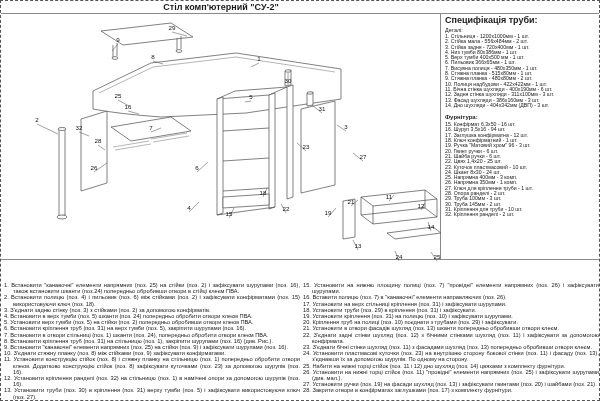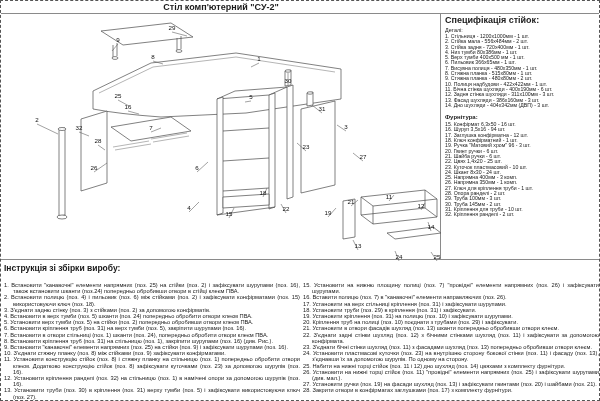--- a/index.html
+++ b/index.html
@@ -167,21 +167,21 @@
         <line x1="357" y1="249" x2="352" y2="239" class="leader"></line>
         <text x="357" y="247" class="callout">13</text>
         <line x1="398" y1="260" x2="394" y2="250" class="leader"></line>
         <text x="398" y="258" class="callout">24</text>
         <line x1="436" y1="260" x2="430" y2="251" class="leader"></line>
         <text x="436" y="258" class="callout">25</text>
       </g>
   </svg>
 
   <div id="spec">
-    <div id="spec-header">Специфікація стійок:</div>
+    <div id="spec-header">Специфікація труби:</div>
     <div class="spec-sub">Деталі:</div>
     <div class="spec-list">
         <div class="item">1. Стільниця - 1200х1000мм - 1 шт.</div>
         <div class="item">2. Стійка мала - 556х484мм - 2 шт.</div>
         <div class="item">3. Стійка задня - 720х400мм - 1 шт.</div>
         <div class="item">4. Низ тумби 80х386мм - 1 шт.</div>
         <div class="item">5. Верх тумби 400х500 мм - 1 шт.</div>
         <div class="item">6. Пильовик 366х65мм - 1 шт.</div>
         <div class="item">7. Висувна полиця - 480х350мм - 1 шт.</div>
         <div class="item">8. Стяжна планка - 515х80мм - 1 шт.</div>
@@ -208,21 +208,20 @@
         <div class="item">26. Напрямна 350мм - 1 комп.</div>
         <div class="item">27. Ключ для кріплення труби - 1 шт.</div>
         <div class="item">28. Опора ранделі - 2 шт.</div>
         <div class="item">29. Труба 100мм - 3 шт.</div>
         <div class="item">30. Труба 145мм - 2 шт.</div>
         <div class="item">31. Кріплення для труби - 10 шт.</div>
         <div class="item">32. Кріплення ранделі - 2 шт.</div>
       </div>
   </div>
 
-  <div id="instr-header">Інструкція зі збірки виробу:</div>
   <div id="instr-left" class="instr-col">
       <div class="item">1. Встановити "канавочні" елементи напрямних (поз. 25) на стійки (поз. 2) і зафіксувати шурупами (поз. 16), також встановити шканти (поз.24) попередньо обробивши отвори в стійці клеєм ПВА.</div>
       <div class="item">2. Встановити полицю (поз. 4) і пильовик (поз. 6) між стійками (поз. 2) і зафіксувати конфірматами (поз. 15) використовуючи ключ (поз. 18).</div>
       <div class="item">3. З'єднати задню стінку (поз. 3) з стійками (поз. 2) за допомогою конфірматів.</div>
       <div class="item">4. Встановити в верх тумби (поз. 5) шканти (поз. 24) попередньо обробити отвори клеєм ПВА.</div>
       <div class="item">5. Установити верх тумби (поз. 5) на стійки (поз. 2) попередньо обробивши отвори клеєм ПВА.</div>
       <div class="item">6. Встановити кріплення труб (поз. 31) на верх тумби (поз. 5), закріпити шурупами (поз. 16).</div>
       <div class="item">7. Встановити в отвори стільниці (поз. 1) шканти (поз. 24), попередньо обробити отвори клеєм ПВА.</div>
       <div class="item">8. Встановити кріплення труб (поз. 31) на стільницю (поз. 1), закріпити шурупами (поз. 16) (див. Рис.).</div>
       <div class="item">9. Встановити "канавочні" елементи напрямних (поз. 25) на стійки (поз. 9) і зафіксувати шурупами (поз. 16).</div>

